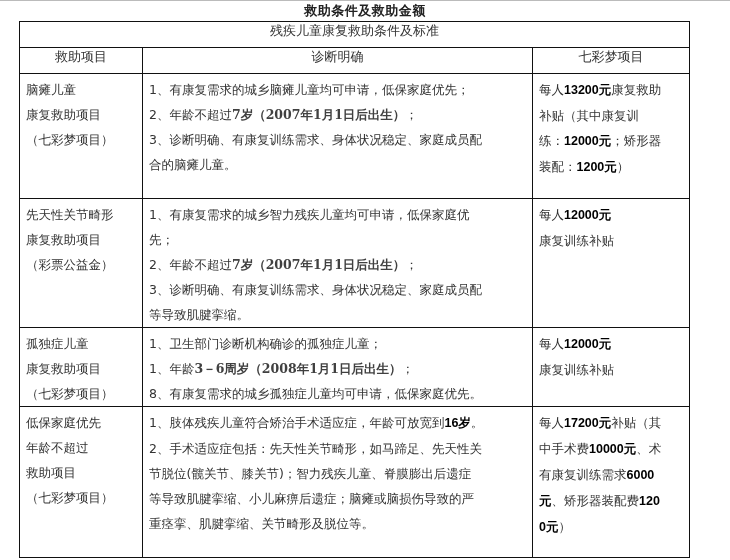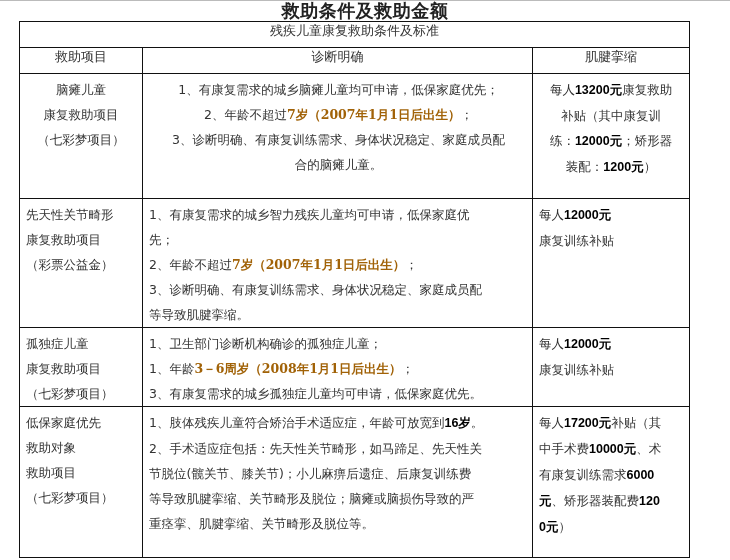--- a/index.html
+++ b/index.html
@@ -4,39 +4,39 @@
   <style>
     html, body { margin: 0; padding: 0; background: #ffffff; }
     body {
       width: 730px; height: 560px; position: relative; overflow: hidden;
       font-family: "DejaVu Sans", "Liberation Sans", sans-serif;
       color: #333333;
     }
     .topline { position: absolute; left: 0; top: 0; width: 730px; height: 1px; background: #bbbbbb; }
     .page-title {
       position: absolute; left: 0; top: 1px; width: 730px; height: 20px;
-      text-align: center; font-size: 18px; font-weight: bold; color: #222;
+      text-align: center; font-size: 13px; font-weight: bold; color: #222;
       line-height: 20px; letter-spacing: 0.5px;
     }
     table.main {
       position: absolute; left: 19px; top: 21px;
       width: 670px; border-collapse: collapse; table-layout: fixed;
       font-size: 12.5px;
     }
     table.main td {
       border: 1px solid #111111; vertical-align: top;
       padding: 0; color: #333333;
     }
     .hdr1 td { height: 25px; text-align: center; vertical-align: middle; font-size: 13px; }
     .hdr2 td { height: 25px; text-align: center; vertical-align: middle; font-size: 13px; }
     .cell-inner { padding: 3px 6px 0 6px; line-height: 25px; }
     .c2 .cell-inner { padding-left: 6px; padding-right: 4px; }
-    .hl { color: #a16207; font-weight: bold; font-family: "DejaVu Serif", "Liberation Serif", serif; }
+    .hl { color: #404040; font-weight: bold; font-family: "DejaVu Serif", "Liberation Serif", serif; }
     .hl2 { color: #000000; font-weight: bold; font-family: "Liberation Sans", sans-serif; }
-    .row1 td { height: 124px; text-align: center; }
+    .row1 td { height: 124px; }
     .row2 td { height: 126px; }
     .row3 td { height: 75px; }
     .row4 td { height: 150px; }
     .line { display: block; white-space: nowrap; }
   </style>
 </head>
 <body>
 
 <div class="topline"></div>
 <div class="page-title">救助条件及救助金额</div>
@@ -47,21 +47,21 @@
     <col style="width:390px">
     <col style="width:157px">
   </colgroup>
   <tbody>
       <tr class="hdr1">
     <td colspan="3">残疾儿童康复救助条件及标准</td>
   </tr>
   <tr class="hdr2">
     <td>救助项目</td>
     <td>诊断明确</td>
-    <td>肌腱挛缩</td>
+    <td>七彩梦项目</td>
   </tr>
 
   <tr class="row1">
     <td>
           <div class="cell-inner">
       <span class="line">脑瘫儿童</span>
       <span class="line">康复救助项目</span>
       <span class="line">（七彩梦项目）</span>
     </div>
         </td>
@@ -113,46 +113,46 @@
           <div class="cell-inner">
       <span class="line">孤独症儿童</span>
       <span class="line">康复救助项目</span>
       <span class="line">（七彩梦项目）</span>
     </div>
         </td>
     <td class="c2">
           <div class="cell-inner">
       <span class="line">1、卫生部门诊断机构确诊的孤独症儿童；</span>
       <span class="line"><span>1、年龄</span><span class="hl">3－6周岁（2008年1月1日后出生）</span><span>；</span></span>
-      <span class="line">3、有康复需求的城乡孤独症儿童均可申请，低保家庭优先。</span>
+      <span class="line">8、有康复需求的城乡孤独症儿童均可申请，低保家庭优先。</span>
     </div>
         </td>
     <td>
           <div class="cell-inner">
       <span class="line"><span>每人</span><span class="hl2">12000元</span></span>
       <span class="line">康复训练补贴</span>
     </div>
         </td>
   </tr>
 
   <tr class="row4">
     <td>
           <div class="cell-inner">
       <span class="line">低保家庭优先</span>
-      <span class="line">救助对象</span>
+      <span class="line">年龄不超过</span>
       <span class="line">救助项目</span>
       <span class="line">（七彩梦项目）</span>
     </div>
         </td>
     <td class="c2">
           <div class="cell-inner">
       <span class="line"><span>1、肢体残疾儿童符合矫治手术适应症，年龄可放宽到</span><span class="hl2">16岁</span><span>。</span></span>
       <span class="line">2、手术适应症包括：先天性关节畸形，如马蹄足、先天性关</span>
-      <span class="line">节脱位(髋关节、膝关节)；小儿麻痹后遗症、后康复训练费</span>
-      <span class="line">等导致肌腱挛缩、关节畸形及脱位；脑瘫或脑损伤导致的严</span>
+      <span class="line">节脱位(髋关节、膝关节)；智力残疾儿童、脊膜膨出后遗症</span>
+      <span class="line">等导致肌腱挛缩、小儿麻痹后遗症；脑瘫或脑损伤导致的严</span>
       <span class="line">重痉挛、肌腱挛缩、关节畸形及脱位等。</span>
     </div>
         </td>
     <td>
           <div class="cell-inner">
       <span class="line"><span>每人</span><span class="hl2">17200元</span><span>补贴（其</span></span>
       <span class="line"><span>中手术费</span><span class="hl2">10000元</span><span>、术</span></span>
       <span class="line"><span>有康复训练需求</span><span class="hl2">6000</span></span>
       <span class="line"><span class="hl2">元</span><span>、矫形器装配费</span><span class="hl2">120</span></span>
       <span class="line"><span class="hl2">0元</span><span>）</span></span>

